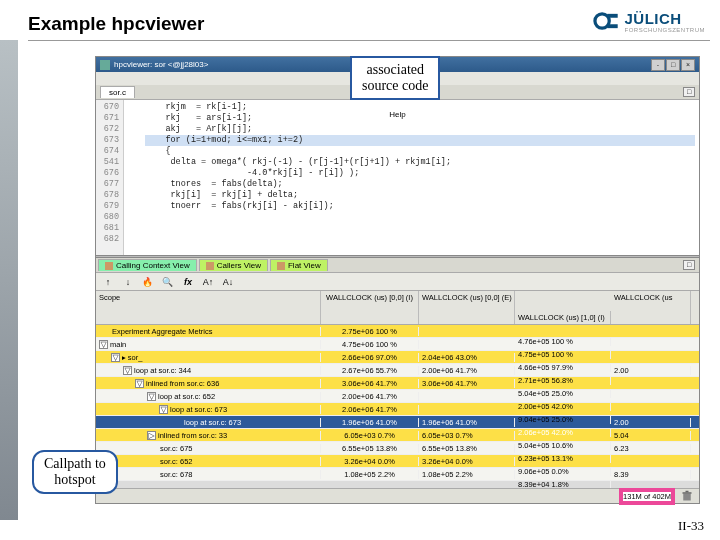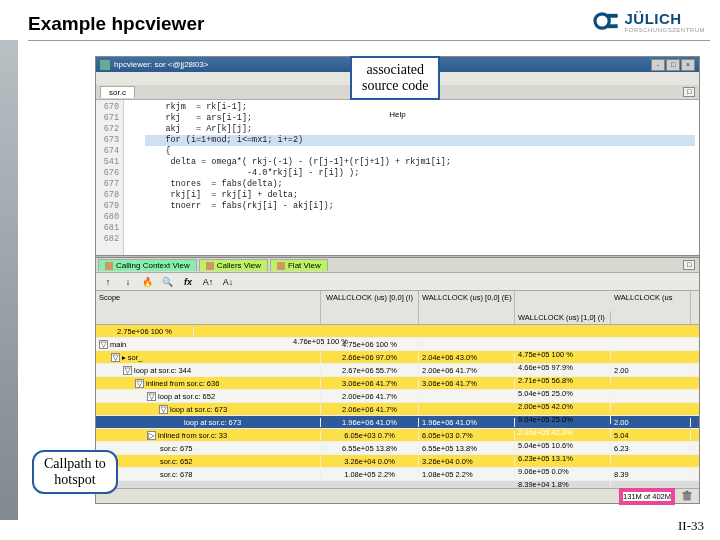--- a/index.html
+++ b/index.html
@@ -141,20 +141,24 @@
   <div class="table">
     <div class="thead">
       <div class="th c-scope">Scope</div>
       <div class="th c-m1">WALLCLOCK (us) [0,0] (I)</div>
       <div class="th c-m2">WALLCLOCK (us) [0,0] (E)</div>
       <div class="th c-m3">WALLCLOCK (us) [1,0] (I)</div>
       <div class="th c-m4">WALLCLOCK (us</div>
     </div>
     <div class="tbody" id="tbody">
         <div class="tr">
+          <div class="td c-scope scope" style="padding-left: 3px;">
+            <span style="width: 11px; display: inline-block;"></span>
+            <span> Experiment Aggregate Metrics</span>
+          </div>
           <div class="td c-m1">2.75e+06 100 %</div>
           <div class="td c-m2"></div>
           <div class="td c-m3">4.76e+05 100 %</div>
           <div class="td c-m4"></div>
         </div>
         <div class="tr alt">
           <div class="td c-scope scope" style="padding-left: 3px;">
             <span class="exp">▽</span>
             <span> main</span>
           </div>

